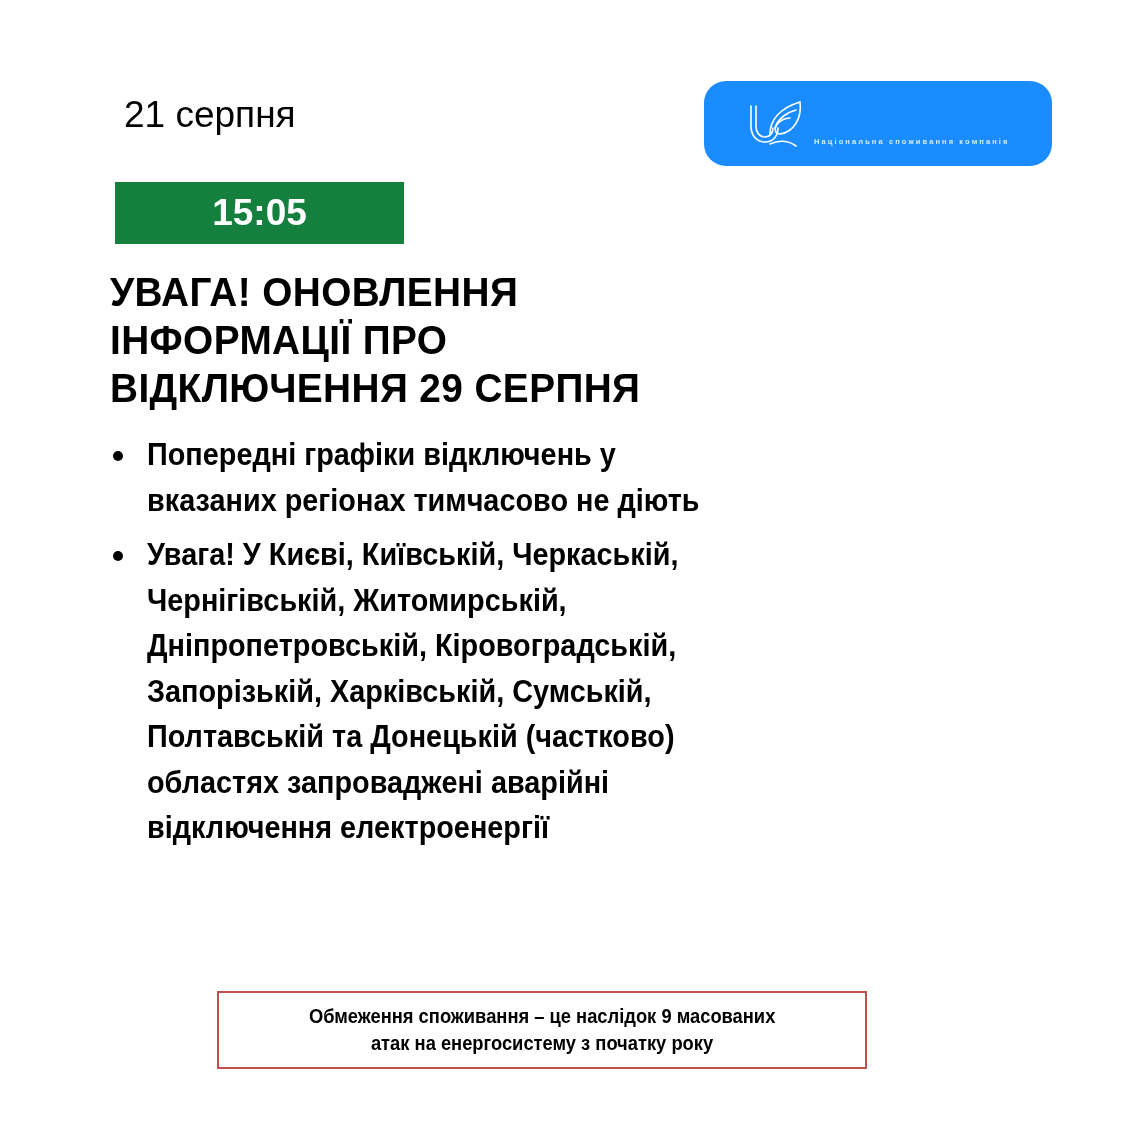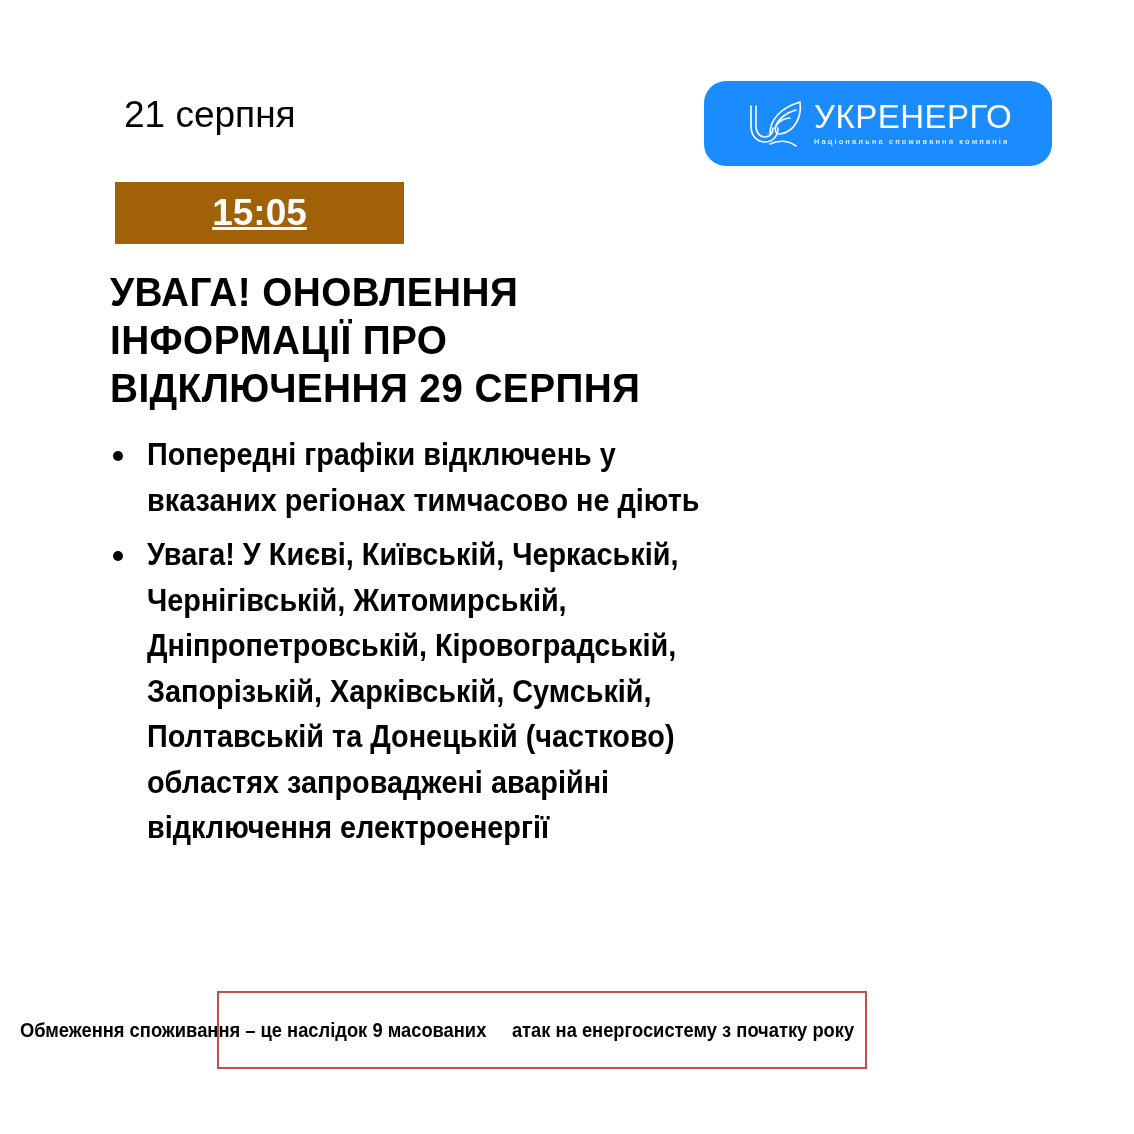--- a/index.html
+++ b/index.html
@@ -59,27 +59,26 @@
       color: #d6ecff;
       letter-spacing: 2.1px;
       font-weight: bold;
     }
     .time-badge {
       position: absolute;
       left: 115px;
       top: 182px;
       width: 289px;
       height: 62px;
-      background: #a16207;
+      background: #15803d;
       color: #ffffff;
       font-size: 37px;
       font-weight: bold;
       line-height: 62px;
       text-align: center;
-      text-decoration: underline;
     }
     .headline {
       position: absolute;
       left: 110px;
       top: 268px;
       width: 760px;
       font-size: 40px;
       font-weight: bold;
       line-height: 48px;
       letter-spacing: 0.4px;
@@ -116,22 +115,22 @@
     }
     .notice-box {
       position: absolute;
       left: 217px;
       top: 991px;
       width: 650px;
       height: 78px;
       border: 2px solid #c0504d;
       box-sizing: border-box;
       display: flex;
-      flex-direction: row;
-      justify-content: flex-end;
+      flex-direction: column;
+      justify-content: center;
       align-items: center;
       font-size: 19.5px;
       font-weight: bold;
       line-height: 27px;
       text-align: center;
     }
     .notice-box div { white-space: nowrap; transform: scaleX(0.94); }
   </style>
 </head>
 <body>
@@ -139,21 +138,20 @@
 <div class="date">21 серпня</div>
 
 <div class="logo-box">
   <svg class="logo-icon" viewBox="0 0 56 52" fill="none" stroke="#ffffff" stroke-width="1.6" stroke-linecap="round">
     <path d="M3 8 V28 C3 38 9 44 17 44 C25 44 30 38 30 30"></path>
     <path d="M8 8 V28 C8 35 12 39 17 39 C22 39 25 35 25 30"></path>
     <path d="M22 36 C22 22 32 10 52 4 C54 20 46 34 32 36 C28 36 26 33 28 28 C31 22 38 20 42 20"></path>
     <path d="M27 30 C30 20 40 14 48 12"></path>
     <path d="M22 46 C30 42 40 42 48 48"></path>
   </svg>
-  <div class="logo-title">УКРЕНЕРГО</div>
   <div class="logo-subtitle">Національна споживання компанія</div>
 </div>
 
 <div class="time-badge">15:05</div>
 
 <div class="headline">
   <div>УВАГА! ОНОВЛЕННЯ</div>
   <div>ІНФОРМАЦІЇ ПРО</div>
   <div>ВІДКЛЮЧЕННЯ 29 СЕРПНЯ</div>
 </div>

